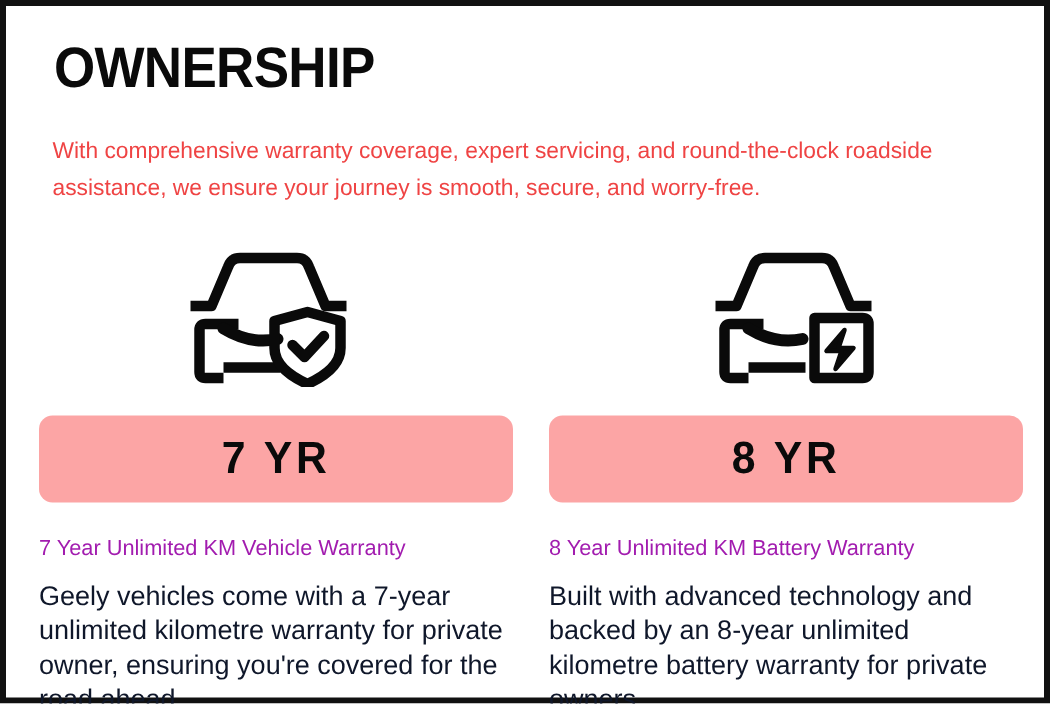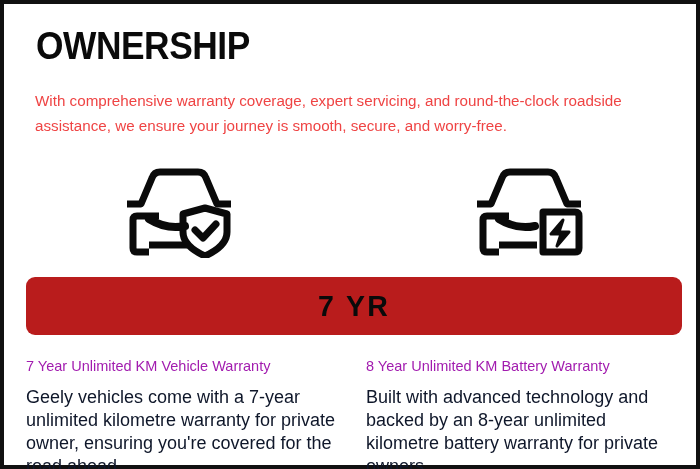--- a/index.html
+++ b/index.html
@@ -82,21 +82,21 @@
     top: 273px;
     width: 700px;
     height: 58px;
     display: flex;
     gap: 24px;
     padding: 0 22px;
     box-sizing: border-box;
   }
   .badge {
     flex: 1 1 50%;
-    background: #b91c1c;
+    background: #fca5a5;
     border-radius: 9px;
     display: flex;
     align-items: center;
     justify-content: center;
   }
   .badge-text {
     font-family: "Liberation Sans", "DejaVu Sans", sans-serif;
     font-weight: 700;
     font-size: 30px;
     letter-spacing: 2.5px;
@@ -179,20 +179,23 @@
           <path d="M88 54 L76 68 H86 L82 80 L94 66 H84 Z" fill="#0a0a0a" stroke="#0a0a0a" stroke-width="3" stroke-linejoin="round"></path>
         </svg>
       </div>
 
     </div>
 
     <div class="badge-row">
       <div class="badge">
         <span class="badge-text">7 YR</span>
       </div>
+      <div class="badge">
+        <span class="badge-text">8 YR</span>
+      </div>
     </div>
 
     <div class="cols">
       <div class="col">
         <p class="col-title">7 Year Unlimited KM Vehicle Warranty</p>
         <p class="col-body">Geely vehicles come with a 7-year unlimited kilometre warranty for private owner, ensuring you're covered for the road ahead.</p>
       </div>
       <div class="col">
         <p class="col-title">8 Year Unlimited KM Battery Warranty</p>
         <p class="col-body">Built with advanced technology and backed by an 8-year unlimited kilometre battery warranty for private owners.</p>

